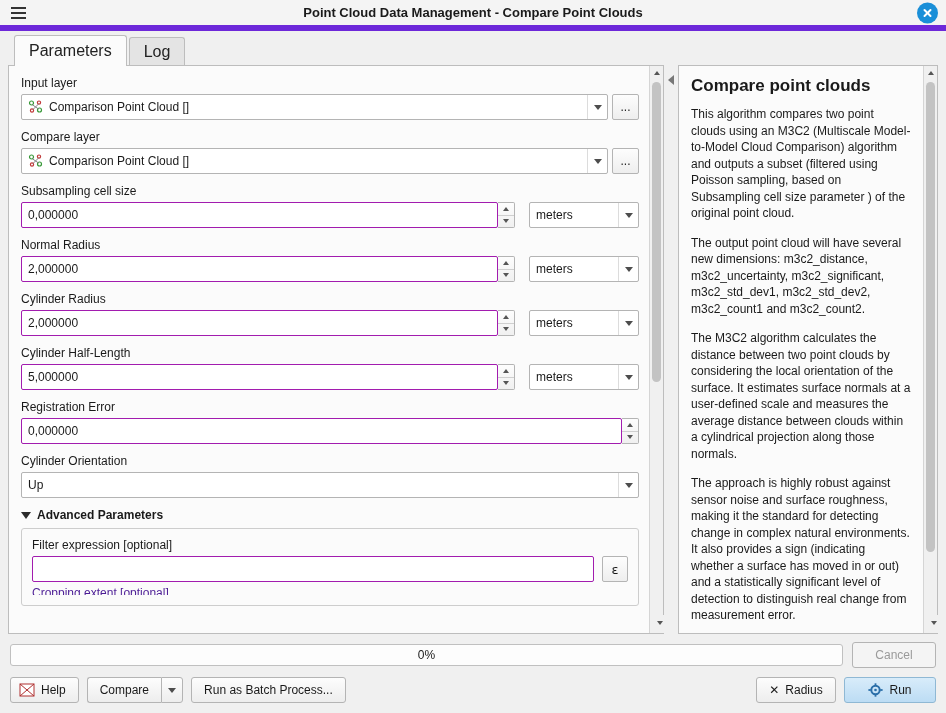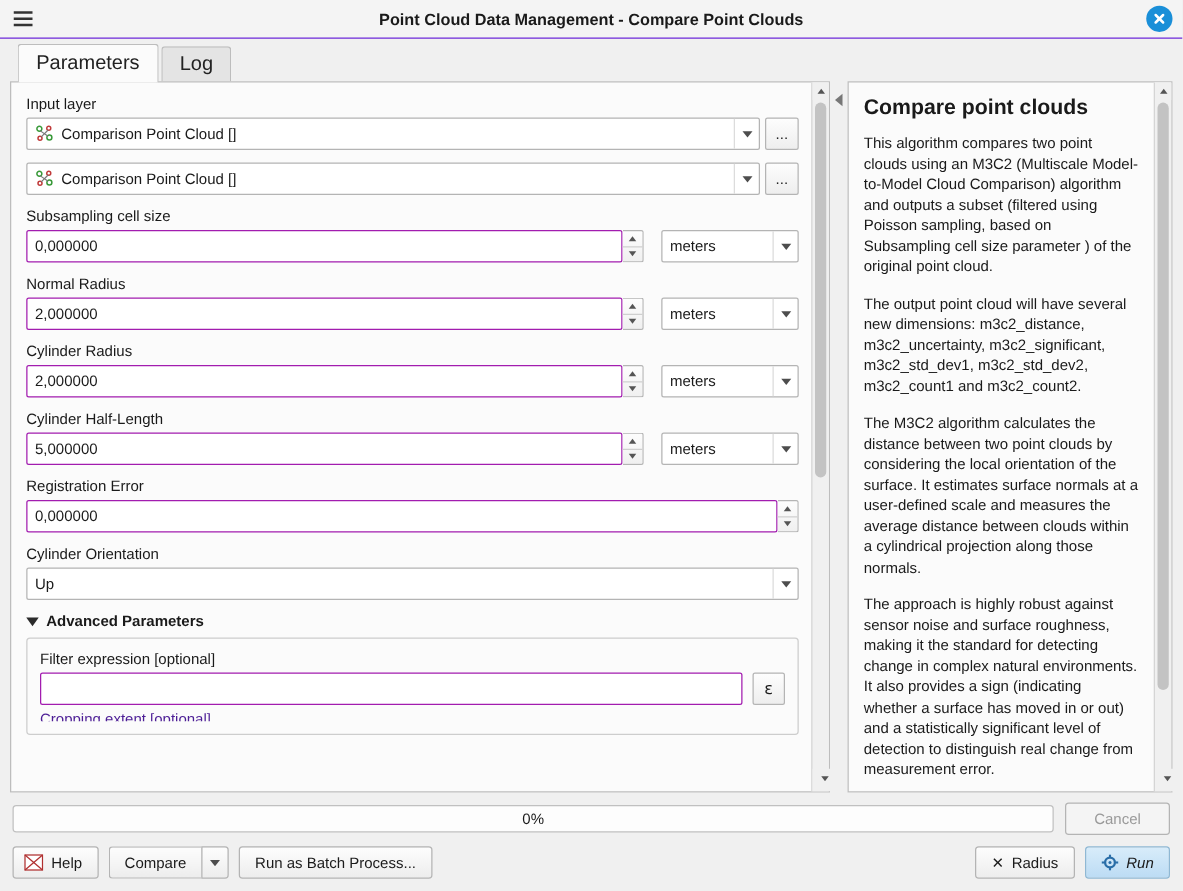--- a/index.html
+++ b/index.html
@@ -17,21 +17,21 @@
     width: 946px; height: 713px;
     background: #f0f0f0;
     display: flex;
     flex-direction: column;
   }
 
   
   .titlebar {
     height: 31px;
     background: #f4f4f4;
-    border-bottom: 1px solid #6d28d9;
+    border-bottom: 6px solid #6d28d9;
     display: flex;
     align-items: center;
     position: relative;
     flex: none;
   }
   .hamburger {
     width: 28px; height: 28px;
     margin-left: 4px;
     display: flex; flex-direction: column;
     justify-content: center; align-items: center;
@@ -397,22 +397,21 @@
   .split-btn .drop {
     border: 1px solid #b4b4b4;
     background: linear-gradient(#fdfdfd,#ededed);
     border-radius: 0 3px 3px 0;
     width: 22px;
     display: flex; align-items: center; justify-content: center;
   }
   .btn-run {
     background: linear-gradient(#d8ecfa,#bcdcf4);
     border-color: #8fb8d4;
-    width: 68px;
-    font-style: italic;
+    width: 92px;
   }
   .btn-close { width: 80px; }
   .icon-x {
     font-family: "DejaVu Sans", sans-serif;
     font-weight: bold;
     font-size: 12px;
   }
 </style>
 </head>
 <body>
@@ -467,20 +466,21 @@
                     <span class="combo-text">Comparison Point Cloud []</span>
                     <span class="arrow">
                         <i class="caret-down"></i>
                       </span>
                   </div>
                   <div class="dots-btn">...</div>
                 </div>
               </div>
 
               <div class="field-block">
+                <label class="field-label">Compare layer</label>
                 <div class="row">
                   <div class="combo">
                     <svg class="layer-icon" viewBox="0 0 16 14">
                       <circle cx="3.5" cy="3" r="2" fill="none" stroke="#3a9a3a" stroke-width="1.2"></circle>
                       <circle cx="11" cy="2.6" r="1.6" fill="none" stroke="#c03a3a" stroke-width="1.2"></circle>
                       <circle cx="4" cy="10.5" r="1.6" fill="none" stroke="#c03a3a" stroke-width="1.2"></circle>
                       <circle cx="11.5" cy="10" r="2" fill="none" stroke="#3a9a3a" stroke-width="1.2"></circle>
                       <line x1="4" y1="4.5" x2="10.5" y2="9" stroke="#777" stroke-width="0.9"></line>
                       <line x1="10.5" y1="4" x2="5" y2="9.5" stroke="#777" stroke-width="0.9"></line>
                     </svg>

